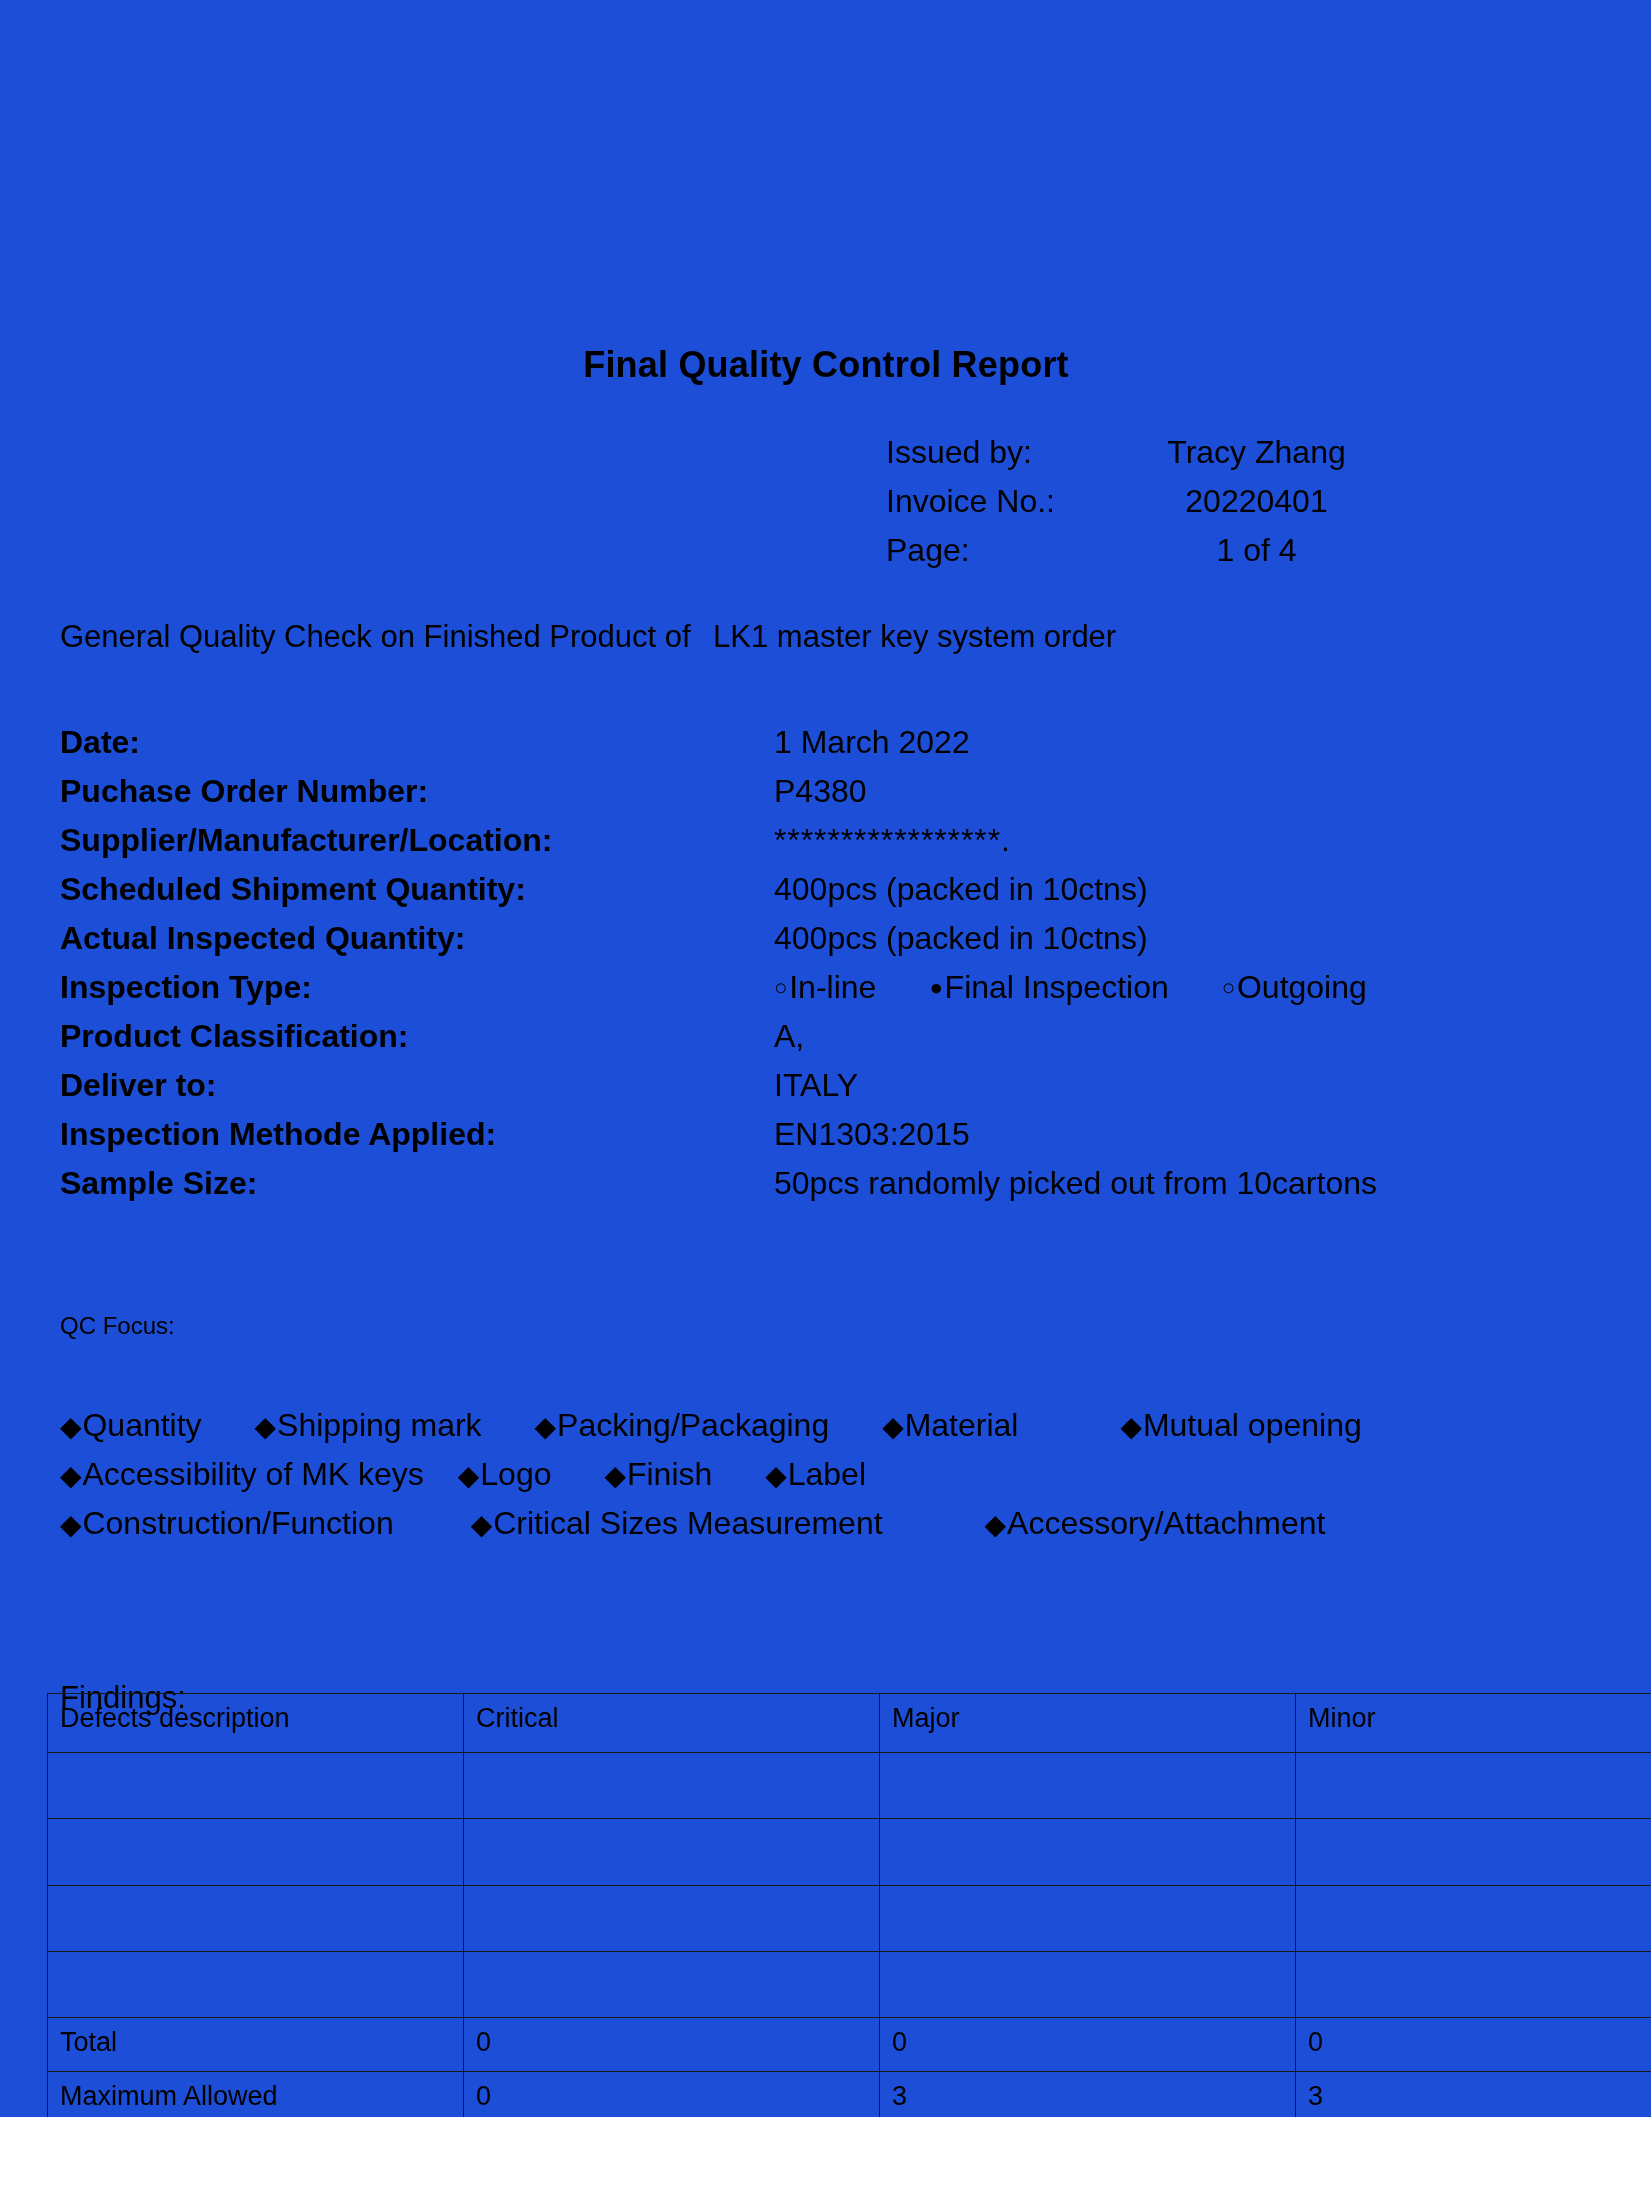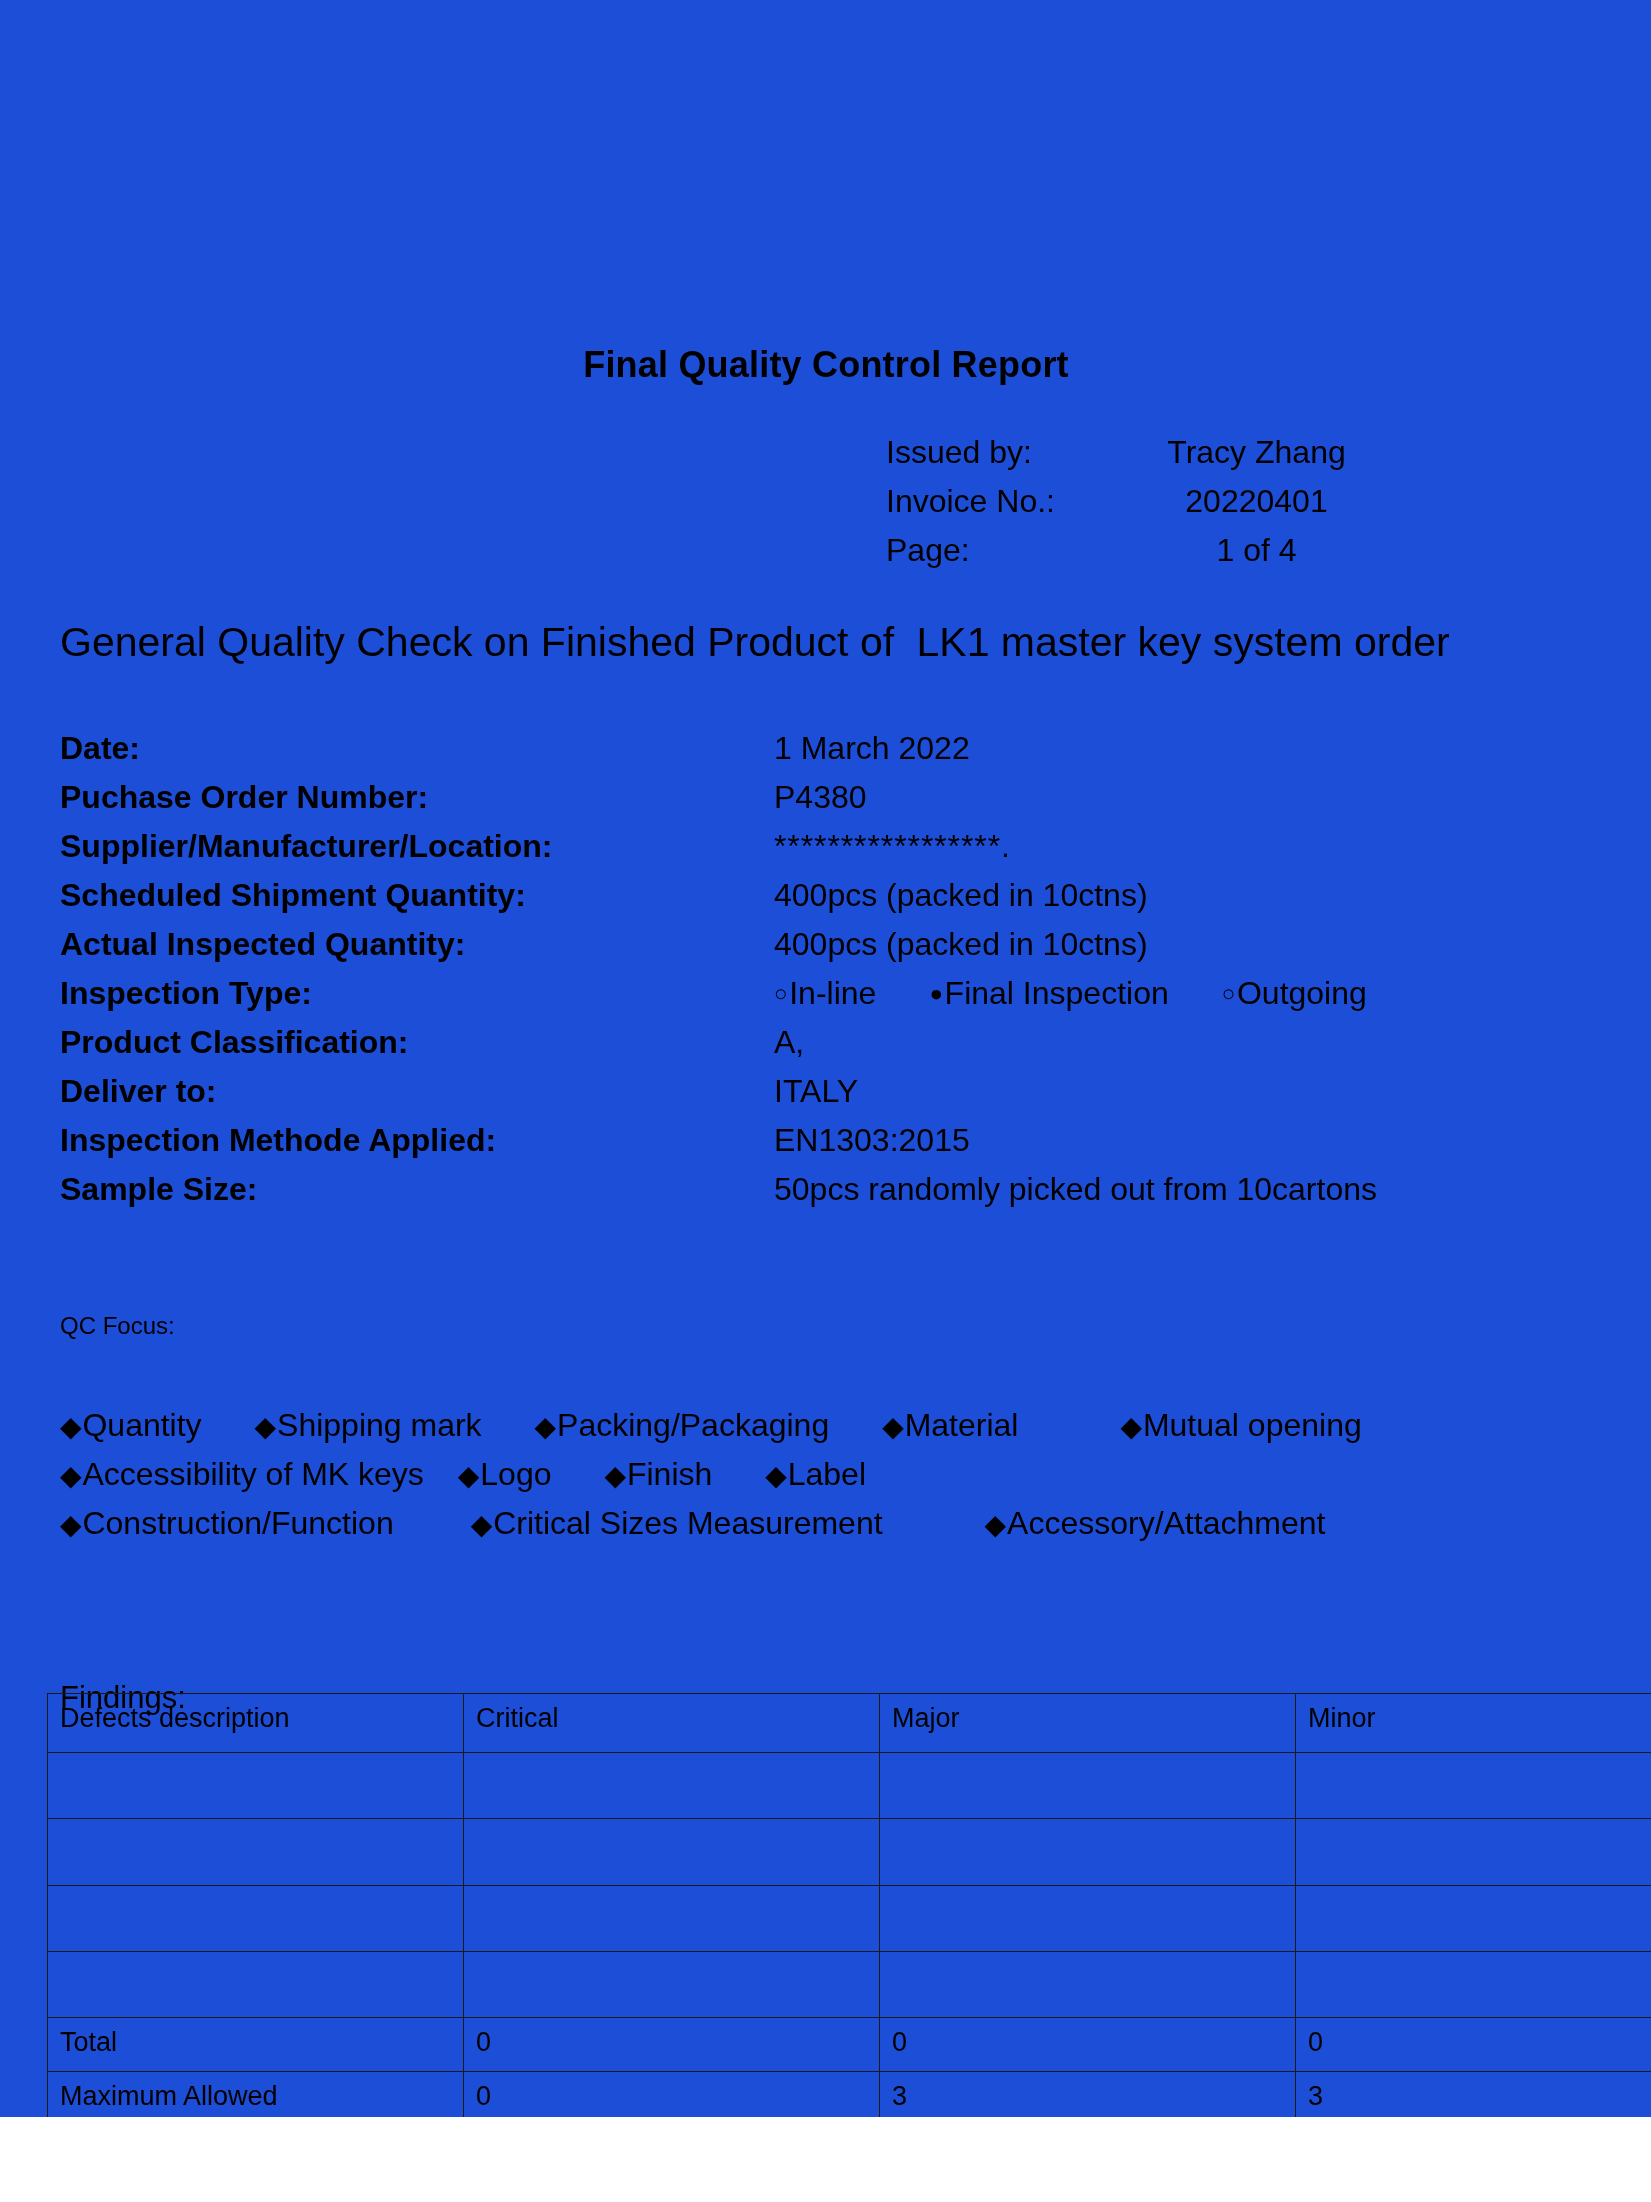--- a/index.html
+++ b/index.html
@@ -49,35 +49,35 @@
     width: 241px;
     text-align: center;
     white-space: nowrap;
   }
 
   
   .subtitle {
     position: absolute;
     top: 619px;
     left: 60px;
-    font-size: 41px;
+    font-size: 31px;
     white-space: nowrap;
   }
   .subtitle .sub-gap { display: inline-block; width: 22.4px; }
 
   
   .info-block {
     position: absolute;
     top: 718px;
     left: 60px;
     width: 1549px;
   }
   .info-row {
     display: flex;
-    align-items: flex-end;
+    align-items: center;
     height: 49px;
     font-size: 32px;
   }
   .info-label {
     width: 714px;
     font-weight: bold;
     white-space: nowrap;
   }
   .info-value {
     white-space: nowrap;

